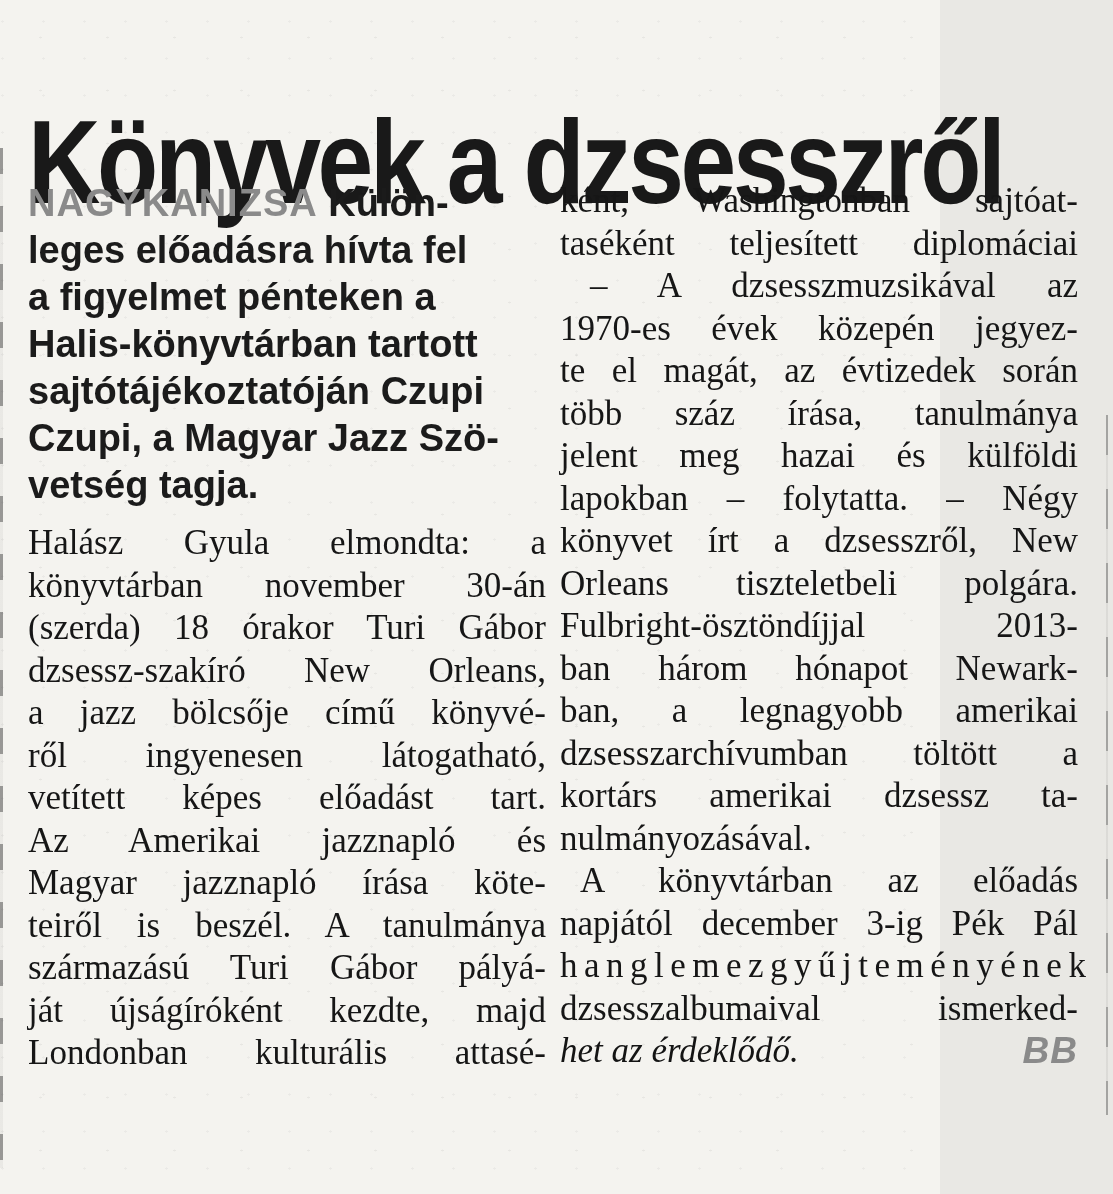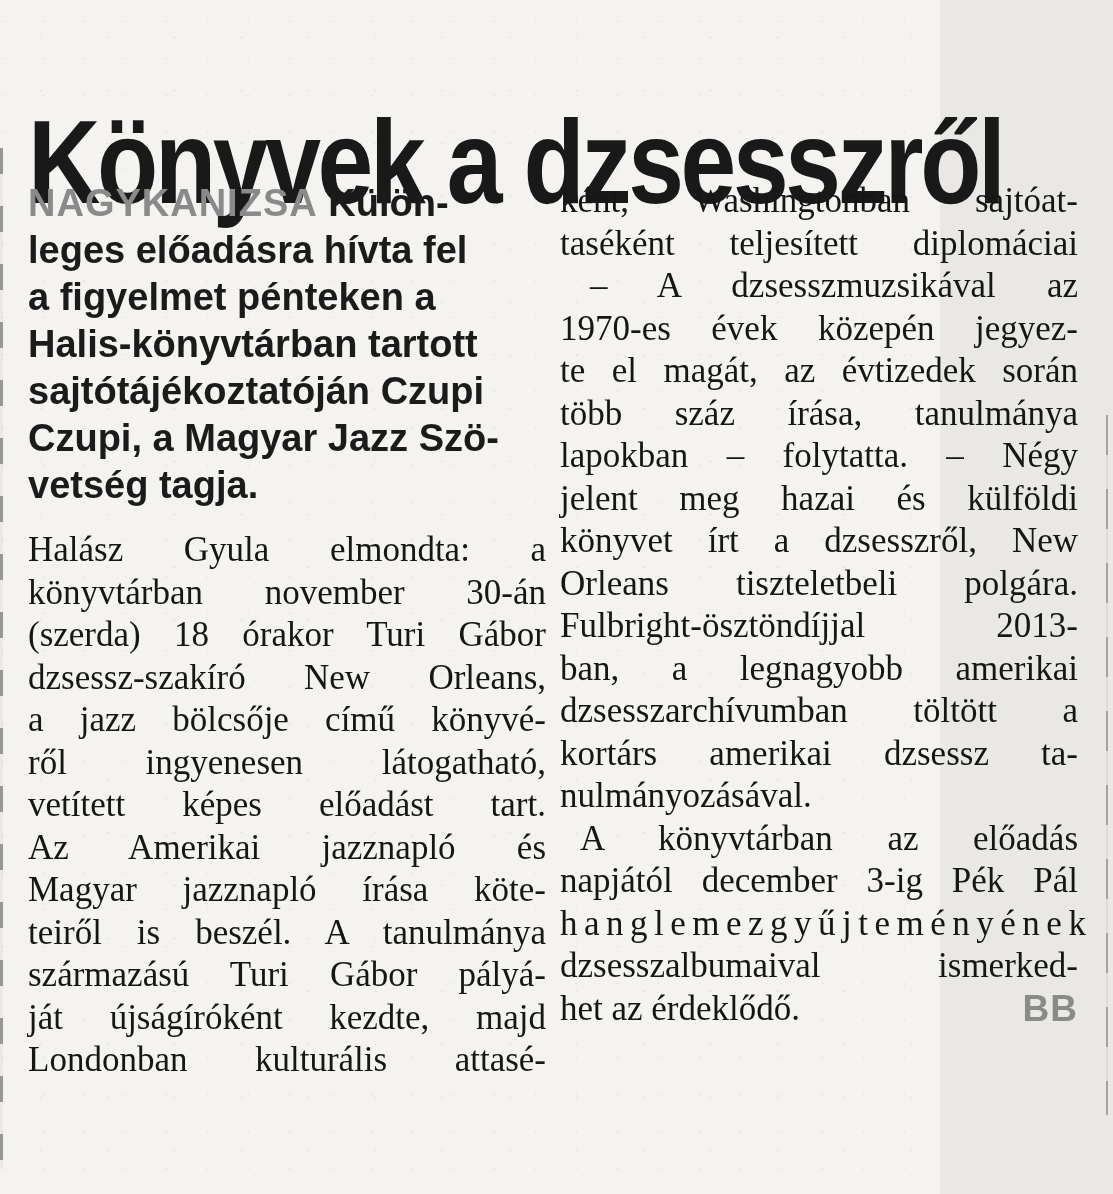--- a/index.html
+++ b/index.html
@@ -56,35 +56,35 @@
     font-size: 38px;
     line-height: 47px;
     color: #1b1b1b;
   }
   .lede-line { white-space: nowrap; }
   .tag {
     color: #8a8a8a;
     letter-spacing: 1px;
   }
   
-  .body-lines { margin-top: 20px; }
+  .body-lines { margin-top: 13px; }
   .bline {
     font-size: 35px;
     line-height: 42.5px;
     text-align: justify;
     text-align-last: justify;
     color: #161616;
   }
   .bline.ragged { text-align-last: left; }
   .bline.indent-lg { padding-left: 30px; }
   .bline.indent-sm { padding-left: 20px; }
   .bline.tracked { text-align-last: left; letter-spacing: 6.5px; white-space: nowrap; }
   .lastline {
     display: flex; justify-content: space-between; align-items: flex-start;
-    font-size: 35px; line-height: 42.5px;
+    font-size: 35px; line-height: 42.5px; font-style: italic;
   }
   .byline {
     font-family: "Liberation Sans", sans-serif;
     font-weight: 700;
     font-size: 37px;
     color: #8a8a8a;
     letter-spacing: 1px;
   }
 </style>
 </head>
@@ -128,25 +128,26 @@
     </div>
   </div>
 
   <div class="col col-right">
     <div class="bline">ként, Washingtonban sajtóat-</div>
     <div class="bline">taséként teljesített diplomáciai</div>
     <div class="bline indent-lg">– A dzsesszmuzsikával az</div>
     <div class="bline">1970-es évek közepén jegyez-</div>
     <div class="bline">te el magát, az évtizedek során</div>
     <div class="bline">több száz írása, tanulmánya</div>
+    <div class="bline">jelent meg hazai és külföldi</div>
     <div class="bline">lapokban – folytatta. – Négy</div>
-    <div class="bline">jelent meg hazai és külföldi</div>
     <div class="bline">könyvet írt a dzsesszről, New</div>
     <div class="bline">Orleans tiszteletbeli polgára.</div>
     <div class="bline">Fulbright-ösztöndíjjal 2013-</div>
+    <div class="bline">ban három hónapot Newark-</div>
     <div class="bline">ban, a legnagyobb amerikai</div>
     <div class="bline">dzsesszarchívumban töltött a</div>
     <div class="bline">kortárs amerikai dzsessz ta-</div>
     <div class="bline ragged">nulmányozásával.</div>
     <div class="bline indent-sm">A könyvtárban az előadás</div>
     <div class="bline">napjától december 3-ig Pék Pál</div>
     <div class="bline tracked">hanglemezgyűjteményének</div>
     <div class="bline">dzsesszalbumaival ismerked-</div>
     <div class="lastline">
       <span>het az érdeklődő.</span>

